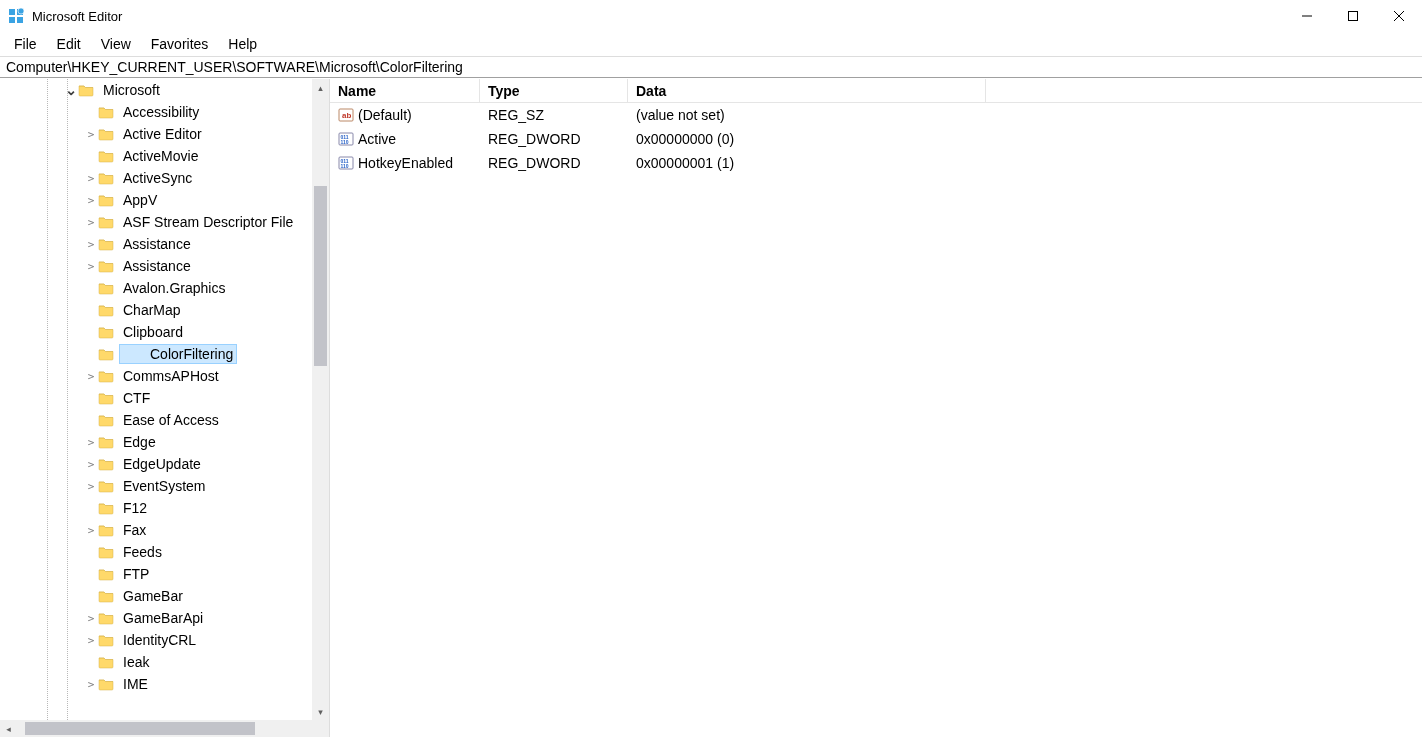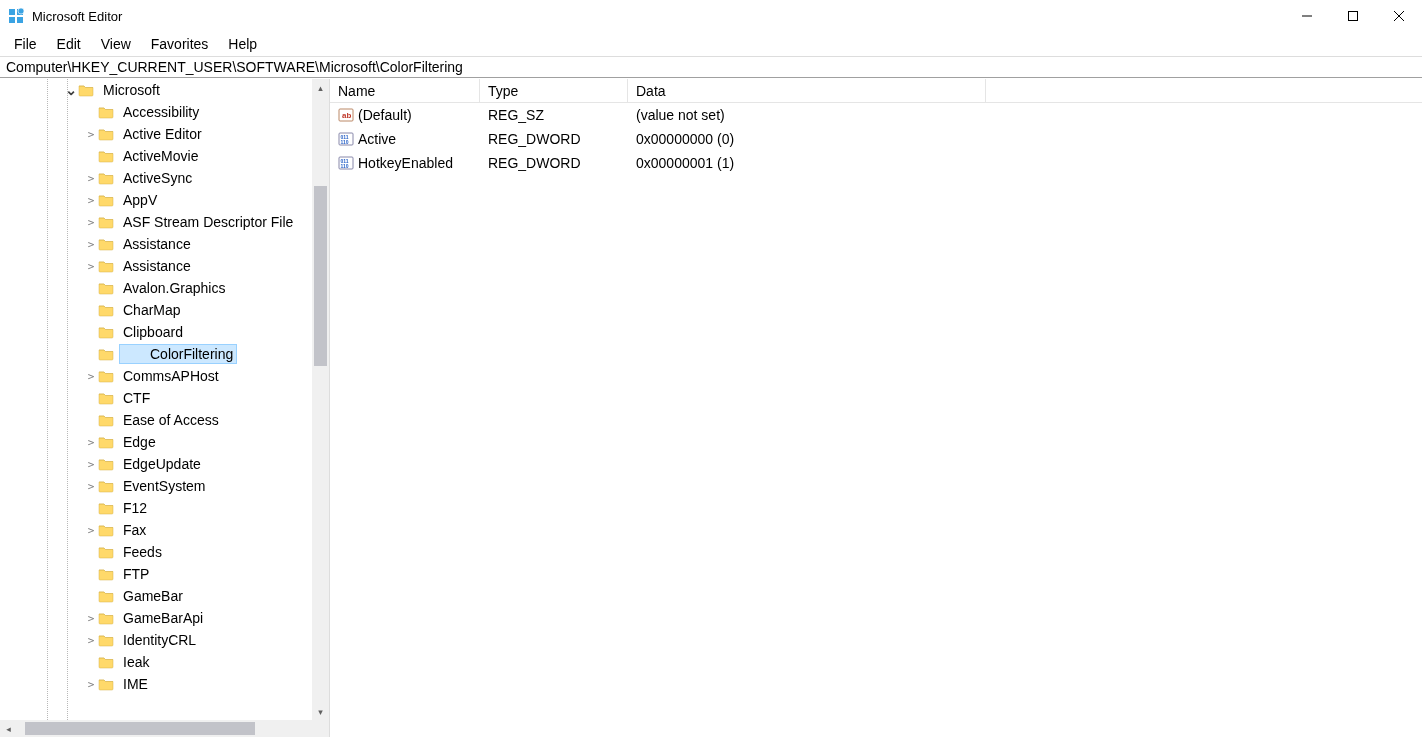--- a/index.html
+++ b/index.html
@@ -199,20 +199,21 @@
     border-bottom: 1px solid #e5e5e5;
     user-select: none;
   }
   .col-header {
     display: flex;
     align-items: center;
     padding: 0 8px;
     font-size: 14px;
     border-right: 1px solid #e5e5e5;
     cursor: default;
+    font-weight: bold;
   }
   .col-header.name { width: 150px; }
   .col-header.type { width: 148px; }
   .col-header.data { width: 358px; }
   .col-header.extra { flex: 1; border-right: none; }
 
   .values-body { flex: 1; }
   .value-row {
     display: flex;
     align-items: center;

